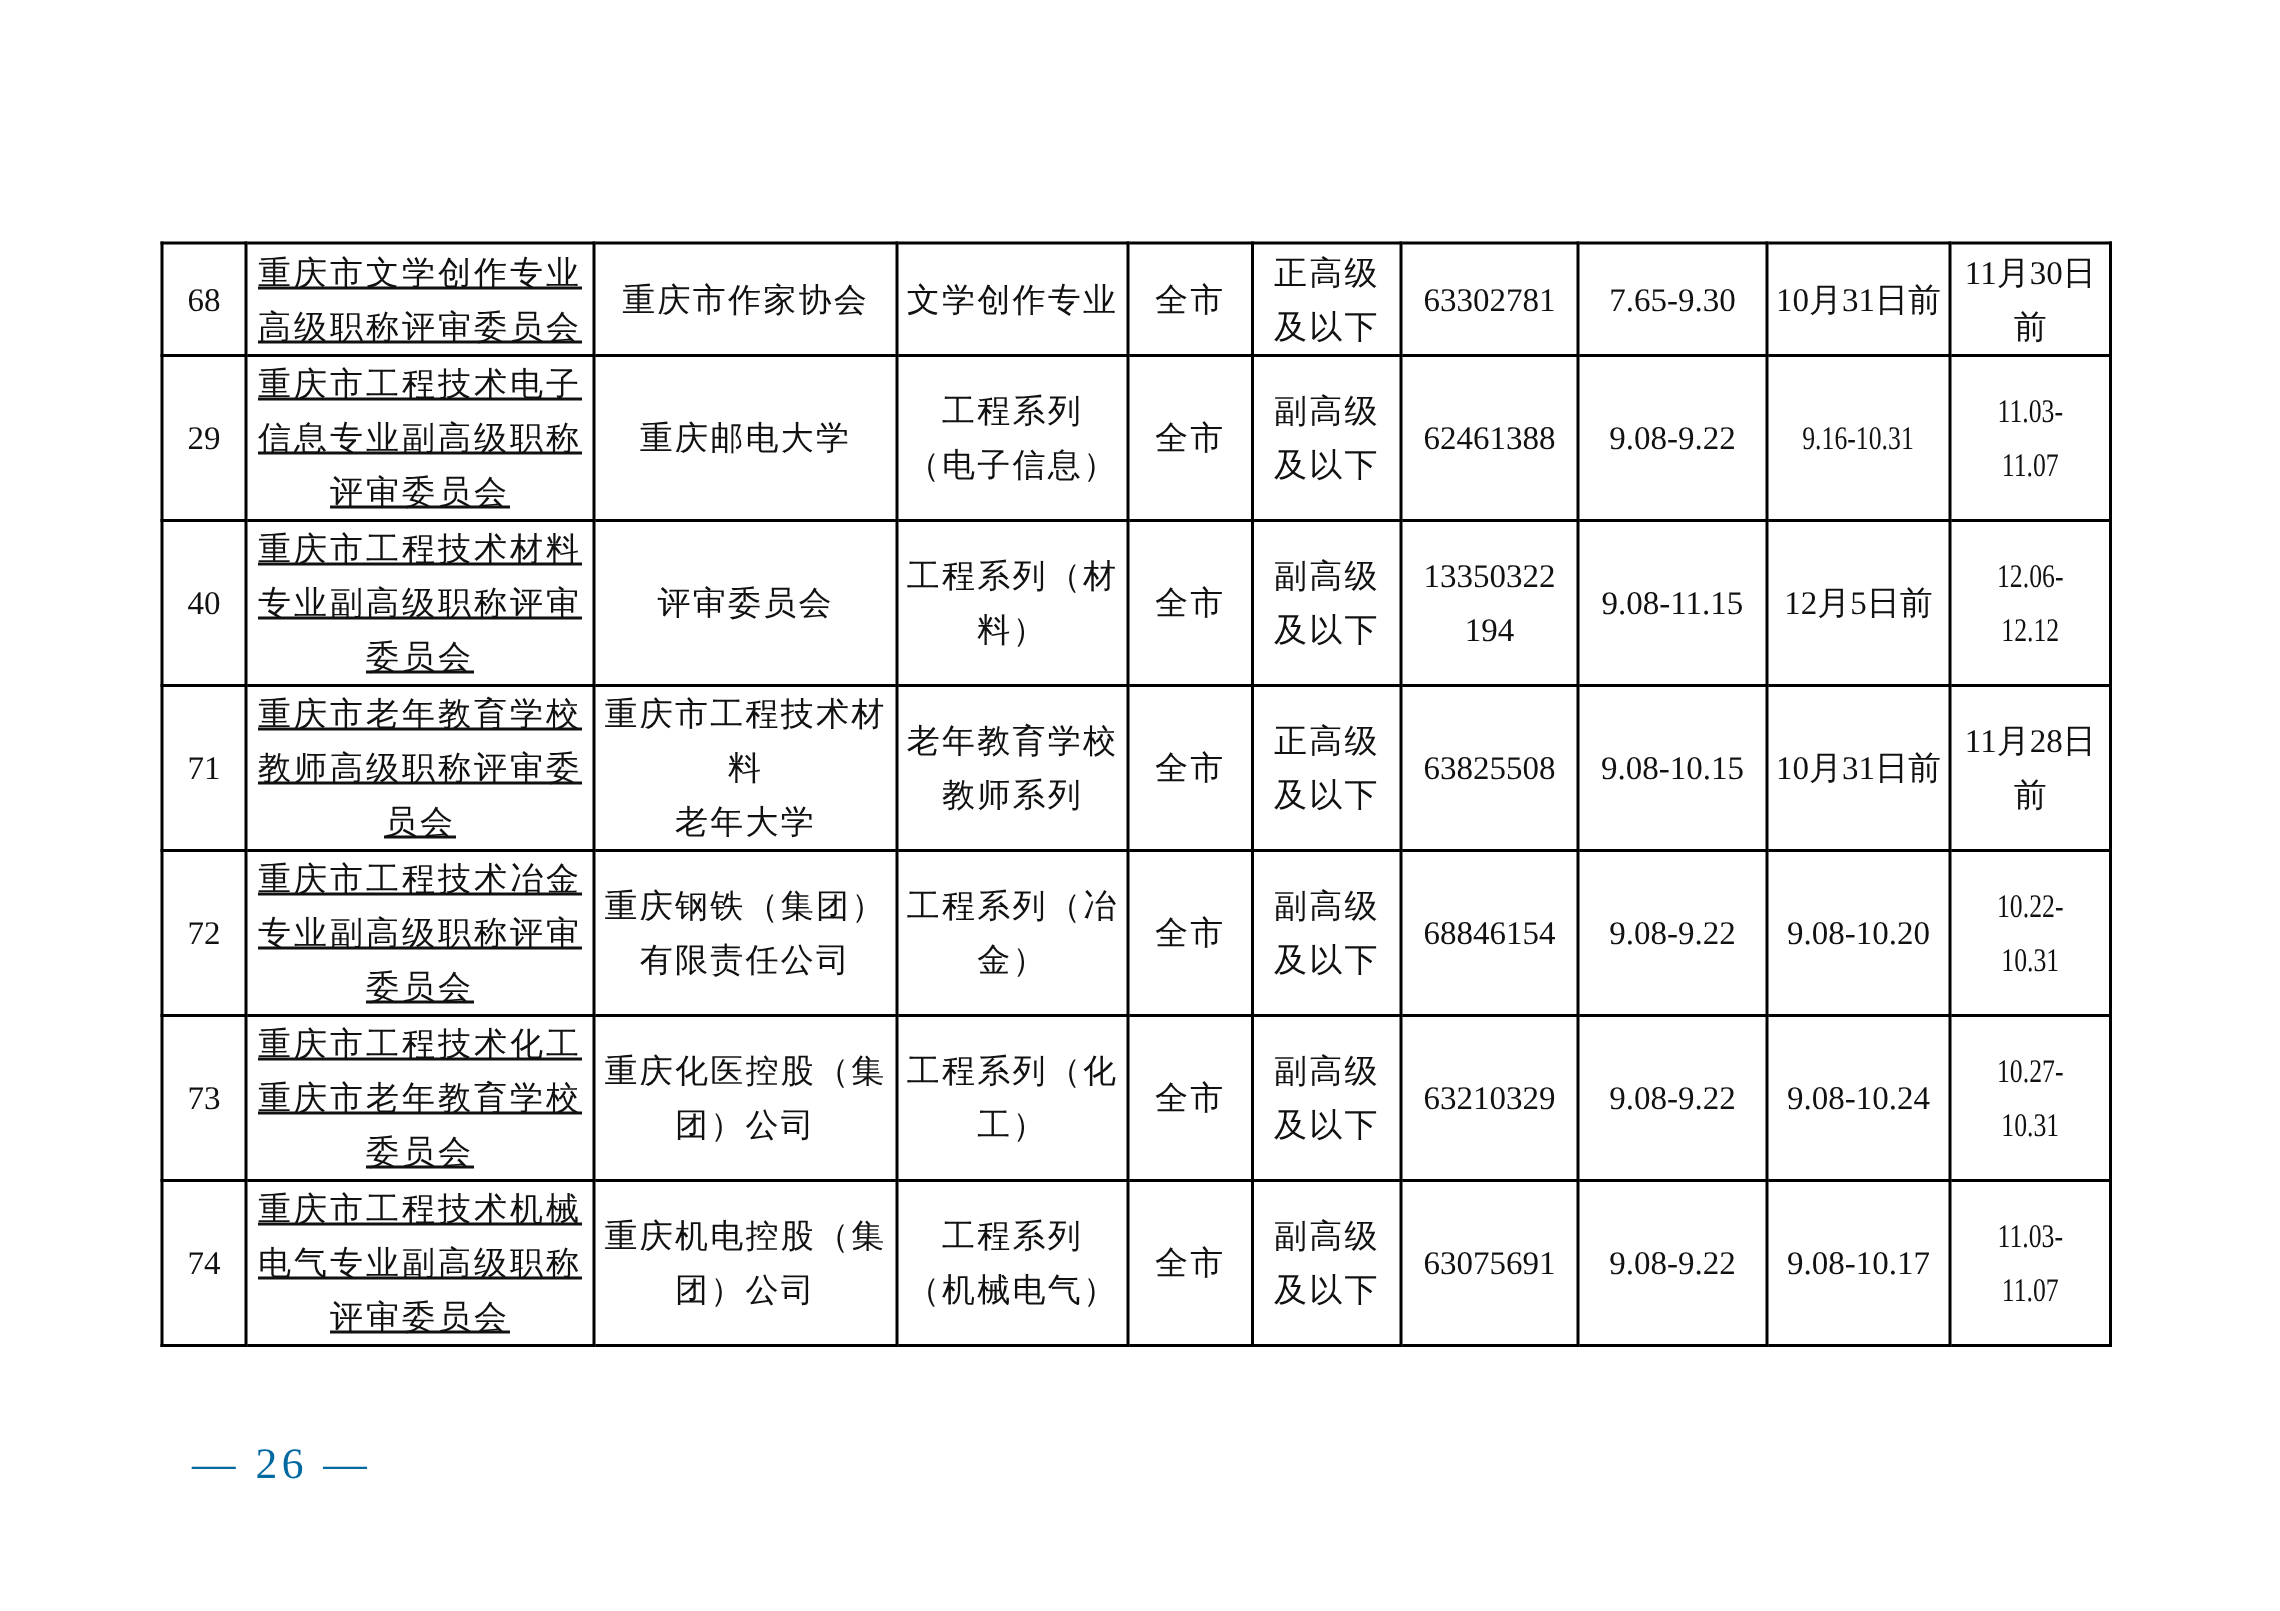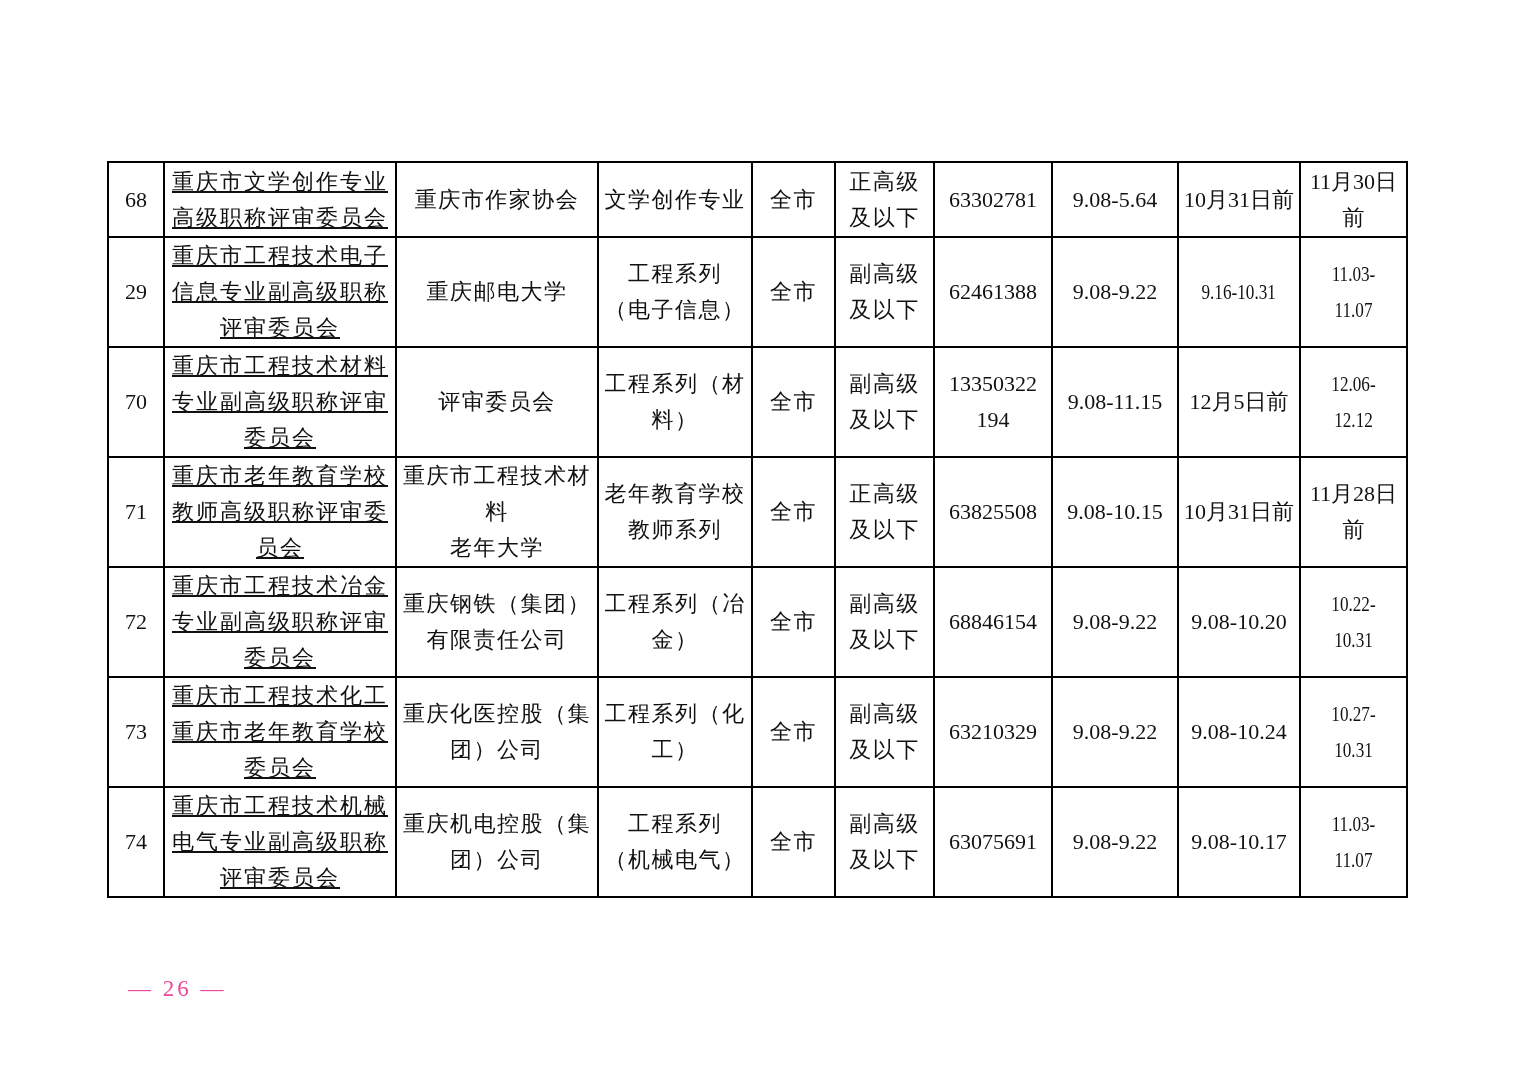--- a/index.html
+++ b/index.html
@@ -53,25 +53,24 @@
   .cell-text.condensed {
     transform: scaleX(0.78);
     transform-origin: center center;
     letter-spacing: 0;
   }
 
   .page-footer {
     position: absolute;
     left: 128px;
     top: 960px;
-    font-size: 23px;
+    font-size: 29px;
     letter-spacing: 3px;
-    color: #ec4899;
+    color: #0369a1;
     white-space: pre;
-    margin-top: 16px;
   }
 </style>
 </head>
 <body>
 
 <div class="doc-page">
 
   <table class="committee-table">
     <colgroup>
       <col style="width:56px">
@@ -89,42 +88,42 @@
         <tr class="short-row">
       <td class="col-num"><span class="cell-text">68</span></td>
       <td class="col-name"><span class="cell-text">重庆市文学创作专业
 高级职称评审委员会</span></td>
       <td class="col-org"><span class="cell-text">重庆市作家协会</span></td>
       <td class="col-series"><span class="cell-text">文学创作专业</span></td>
       <td class="col-scope"><span class="cell-text">全市</span></td>
       <td class="col-level"><span class="cell-text">正高级
 及以下</span></td>
       <td class="col-phone"><span class="cell-text">63302781</span></td>
-      <td class="col-date1"><span class="cell-text">9.08-5.64</span></td>
+      <td class="col-date1"><span class="cell-text">7.65-9.30</span></td>
       <td class="col-date2"><span class="cell-text">10月31日前</span></td>
       <td class="col-date3"><span class="cell-text">11月30日前</span></td>
     </tr>
         <tr>
       <td class="col-num"><span class="cell-text">29</span></td>
       <td class="col-name"><span class="cell-text">重庆市工程技术电子
 信息专业副高级职称
 评审委员会</span></td>
       <td class="col-org"><span class="cell-text">重庆邮电大学</span></td>
       <td class="col-series"><span class="cell-text">工程系列
 （电子信息）</span></td>
       <td class="col-scope"><span class="cell-text">全市</span></td>
       <td class="col-level"><span class="cell-text">副高级
 及以下</span></td>
       <td class="col-phone"><span class="cell-text">62461388</span></td>
       <td class="col-date1"><span class="cell-text">9.08-9.22</span></td>
       <td class="col-date2"><span class="cell-text condensed">9.16-10.31</span></td>
       <td class="col-date3"><span class="cell-text condensed">11.03-11.07</span></td>
     </tr>
         <tr>
-      <td class="col-num"><span class="cell-text">70</span></td>
+      <td class="col-num"><span class="cell-text">40</span></td>
       <td class="col-name"><span class="cell-text">重庆市工程技术材料
 专业副高级职称评审
 委员会</span></td>
       <td class="col-org"><span class="cell-text">评审委员会</span></td>
       <td class="col-series"><span class="cell-text">工程系列（材
 料）</span></td>
       <td class="col-scope"><span class="cell-text">全市</span></td>
       <td class="col-level"><span class="cell-text">副高级
 及以下</span></td>
       <td class="col-phone"><span class="cell-text">13350322

